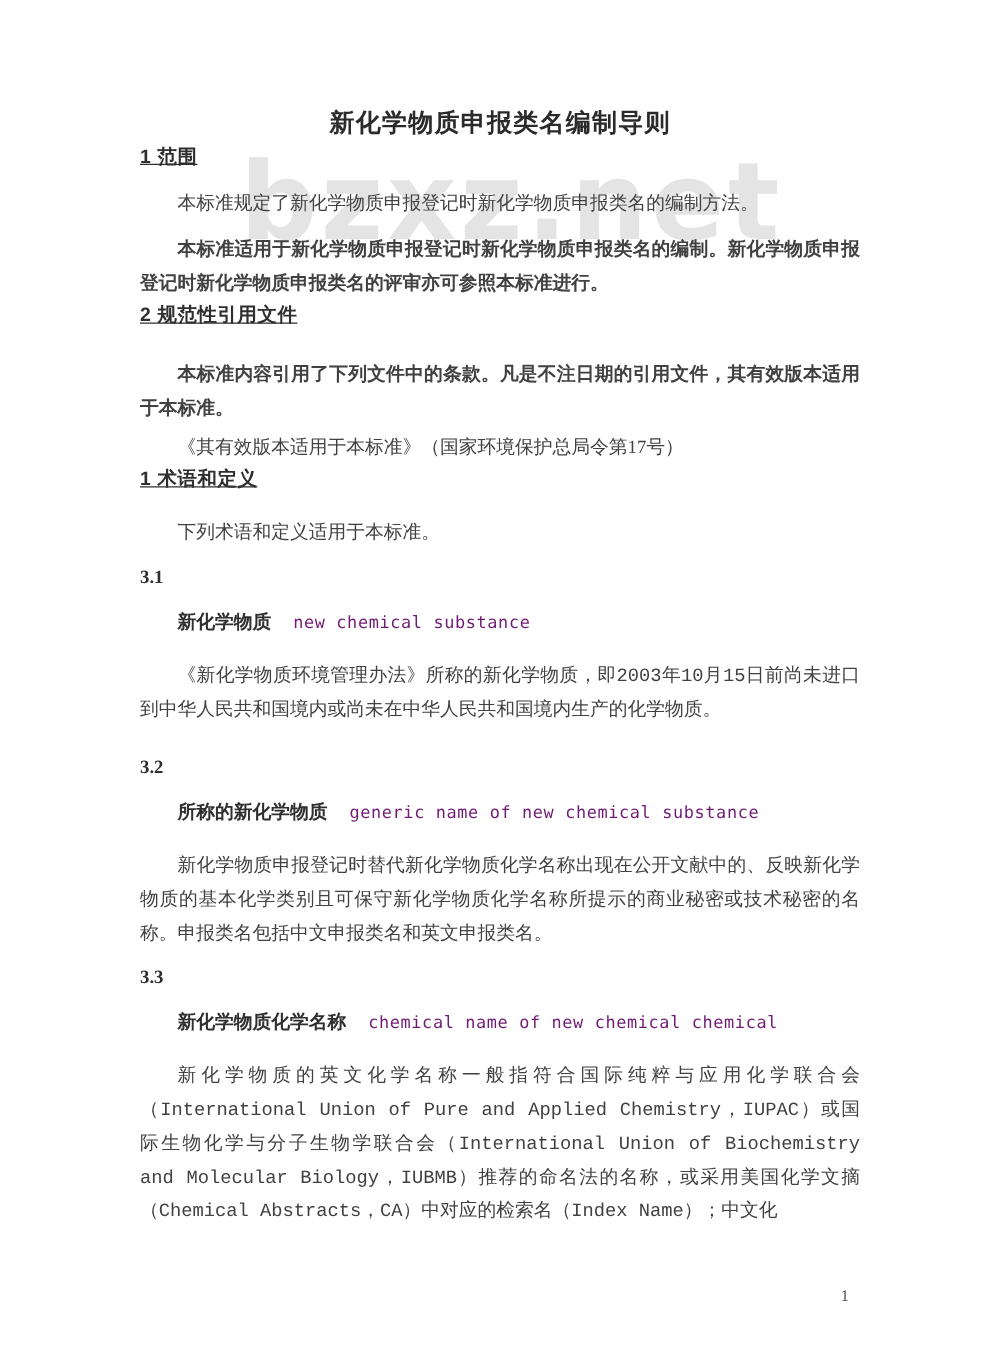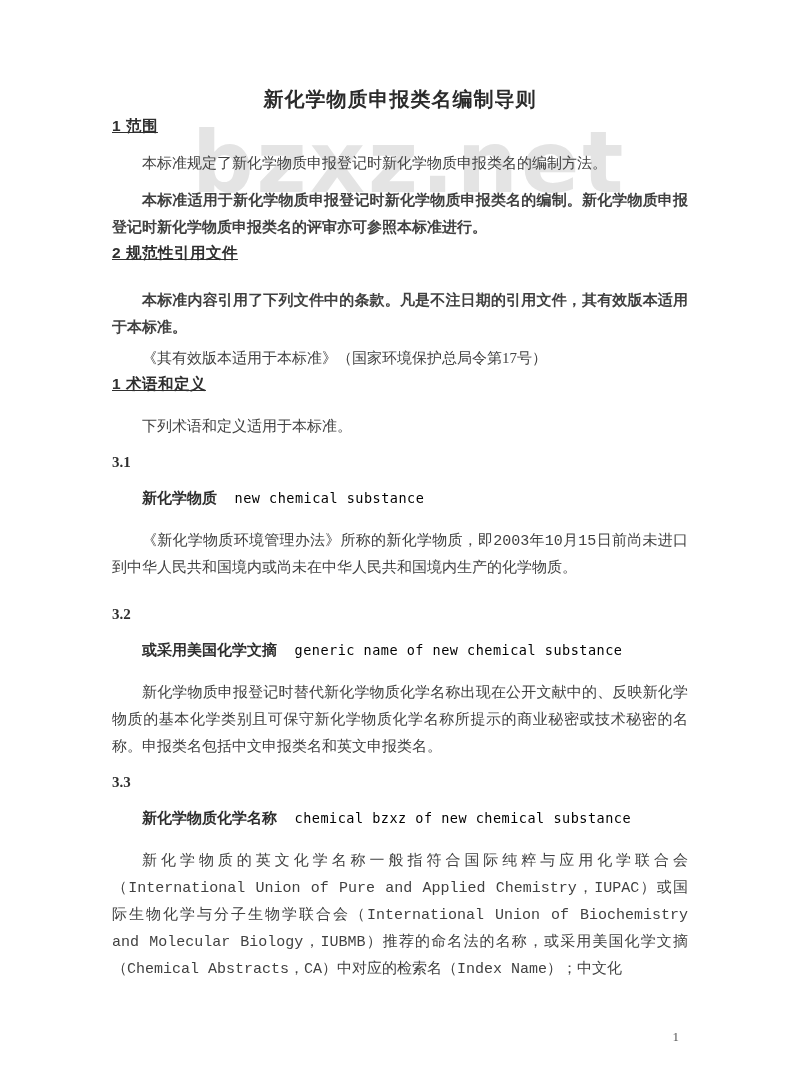--- a/index.html
+++ b/index.html
@@ -75,21 +75,21 @@
   }
   .term-zh {
     font-family: "Liberation Sans", "DejaVu Sans", sans-serif;
     font-weight: bold;
     font-size: 15px;
     color: #2f2f2f;
   }
   .term-en {
     font-family: "DejaVu Sans Mono", monospace;
     font-size: 13.5px;
-    color: #000000;
+    color: #701a75;
     margin-left: 1.3em;
     letter-spacing: 0.5px;
   }
   .page-number {
     position: absolute;
     top: 1028px;
     right: 121px;
     font-size: 13px;
     line-height: 18px;
     color: #555555;
@@ -130,24 +130,24 @@
     <p class="indent mt-ref">《其有效版本适用于本标准》（国家环境保护总局令第17号）</p>
 
     <h2 class="sec-heading mt-s3h">1 术语和定义</h2>
     <p class="indent mt-intro">下列术语和定义适用于本标准。</p>
 
     <p class="term-num mt-num">3.1</p>
     <p class="term-heading mt-term"><span class="term-zh">新化学物质</span><span class="term-en">new chemical substance</span></p>
     <p class="indent mt-def">《新化学物质环境管理办法》所称的新化学物质，即2003年10月15日前尚未进口到中华人民共和国境内或尚未在中华人民共和国境内生产的化学物质。</p>
 
     <p class="term-num mt-num2">3.2</p>
-    <p class="term-heading mt-term"><span class="term-zh">或采用美国化学文摘</span><span class="term-en">generic name of new chemical substance</span></p>
+    <p class="term-heading mt-term"><span class="term-zh">所称的新化学物质</span><span class="term-en">generic name of new chemical substance</span></p>
     <p class="indent mt-def">新化学物质申报登记时替代新化学物质化学名称出现在公开文献中的、反映新化学物质的基本化学类别且可保守新化学物质化学名称所提示的商业秘密或技术秘密的名称。申报类名包括中文申报类名和英文申报类名。</p>
 
     <p class="term-num mt-num3">3.3</p>
-    <p class="term-heading mt-term"><span class="term-zh">新化学物质化学名称</span><span class="term-en">chemical bzxz of new chemical substance</span></p>
+    <p class="term-heading mt-term"><span class="term-zh">新化学物质化学名称</span><span class="term-en">chemical name of new chemical chemical</span></p>
     <p class="indent mt-def">新化学物质的英文化学名称一般指符合国际纯粹与应用化学联合会（International Union of Pure and Applied Chemistry，IUPAC）或国际生物化学与分子生物学联合会（International Union of Biochemistry and Molecular Biology，IUBMB）推荐的命名法的名称，或采用美国化学文摘（Chemical Abstracts，CA）中对应的检索名（Index Name）；中文化</p>
 
   </div>
 
   <div class="page-number">1</div>
 
 </div>
 
 </body></html>

